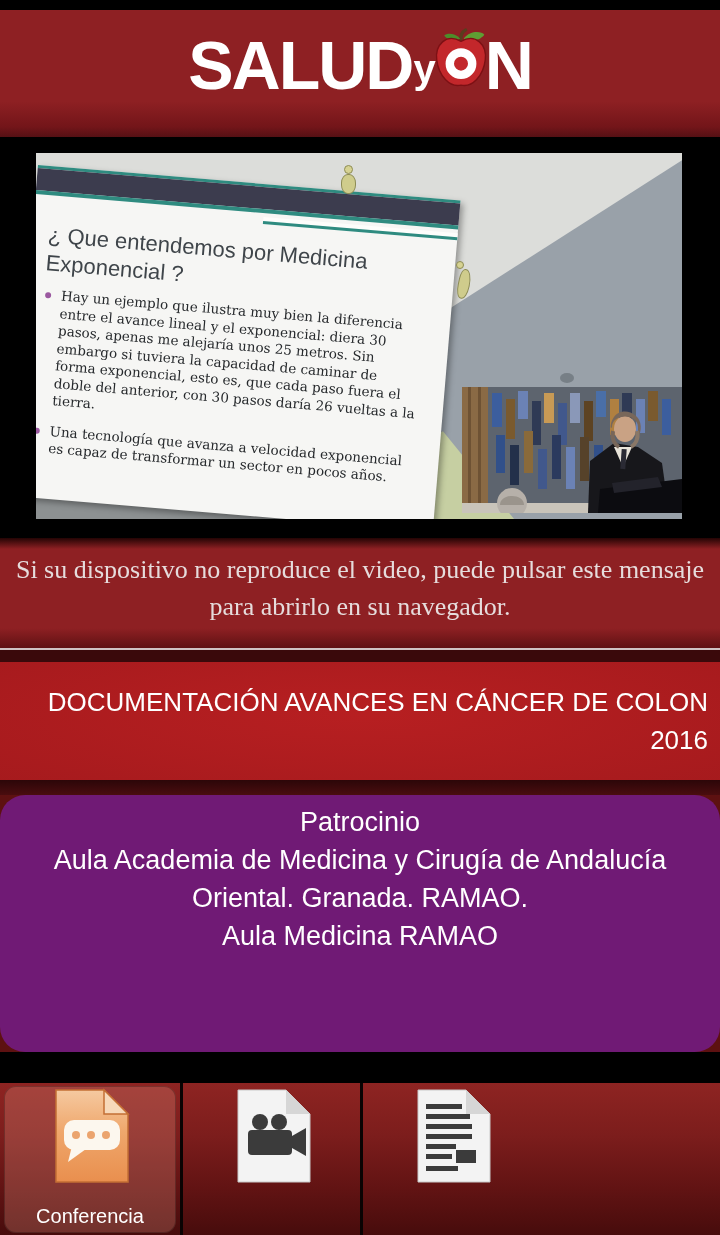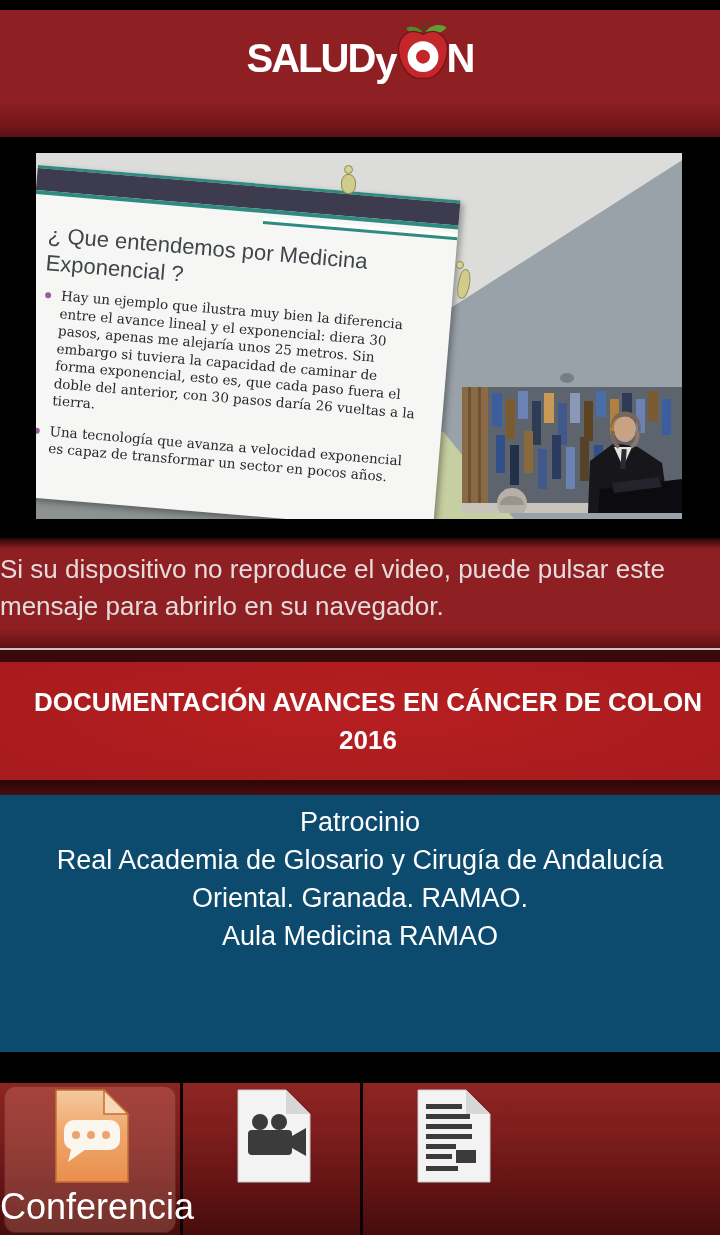--- a/index.html
+++ b/index.html
@@ -8,21 +8,21 @@
   #screen { position:relative; width:720px; height:1235px; margin:0 auto; overflow:hidden; background:#5d1111; }
 
   
   .status-bar { position:absolute; top:0; left:0; width:720px; height:10px; background:#000; }
 
   
   .header { position:absolute; top:10px; left:0; width:720px; height:127px;
     background:linear-gradient(180deg,#8e2023 0%,#8e2023 72%,#731519 92%,#551014 100%);
     display:flex; align-items:flex-start; justify-content:center; }
   .logo { display:flex; align-items:center; margin-top:16px; color:#fff; font-weight:800; letter-spacing:-2px; }
-  .logo .big { font-size:40px; }
+  .logo .big { font-size:68px; }
   .logo .small-y { font-size:40px; margin:0 1px; position:relative; top:4px; }
   .logo svg.apple { width:56px; height:64px; margin:0 -4px 0 -2px; position:relative; top:-6px; }
 
   
   .video-band { position:absolute; top:137px; left:0; width:720px; height:401px; background:#000; }
   .video-content { position:absolute; left:36px; top:16px; width:646px; height:366px; background:#dcddda; overflow:hidden; }
   .wall-dark  { position:absolute; inset:0; background:#99a1a9; clip-path:polygon(100% 2%,100% 100%,13% 100%); }
   .wall-green { position:absolute; inset:0; background:#c6cfa2; clip-path:polygon(37% 100%,63% 76%,74% 100%); }
   .floor-gray { position:absolute; inset:0; background:#8d9192; clip-path:polygon(0 88%,0 100%,40% 100%); }
 
@@ -43,44 +43,44 @@
   .figurine-side { position:absolute; left:418px; top:108px; width:22px; height:42px; }
   .figurine-side .head { position:absolute; left:2px; top:0; width:8px; height:8px; border-radius:50%; background:#d6d292; border:1px solid #8d8c55; }
   .figurine-side .body { position:absolute; left:4px; top:8px; width:12px; height:30px; border-radius:40% 60% 50% 50%; background:#cfcc8c; border:1px solid #8d8c55; transform:rotate(12deg); }
   .wall-emblem { position:absolute; left:524px; top:220px; width:14px; height:10px; border-radius:50%; background:#777f86; }
 
   .inset { position:absolute; left:426px; top:234px; width:220px; height:126px; }
 
   
   .notice { position:absolute; top:538px; left:0; width:720px; height:110px;
     background:linear-gradient(180deg,#240404 0%,#8e2023 10%,#8e2023 82%,#5f1113 100%);
-    color:#e6dcdc; font-size:26px; line-height:37px; text-align:left; padding-top:13px; cursor:pointer; }
+    color:#e6dcdc; font-size:26px; line-height:37px; text-align:center; padding-top:13px; cursor:pointer;font-family:Liberation Serif, serif; }
 
   
   .divider { position:absolute; top:648px; left:0; width:720px; height:14px; background:#3a090b; border-top:2px solid #cfc3c3; }
 
   
   .banner { position:absolute; top:662px; left:0; width:720px; height:118px;
     background:radial-gradient(130% 160% at 50% 45%, #b71f21 0%, #a51a1d 55%, #801316 100%);
     display:flex; align-items:center; justify-content:center; }
-  .banner h1 { color:#fff; font-size:26px; line-height:38px; font-weight:bold; text-align:center; padding:0 12px;margin-left:16px; }
+  .banner h1 { color:#fff; font-size:26px; line-height:38px; font-weight:normal; text-align:right; padding:0 12px;margin-left:16px; }
   .banner-shadow { position:absolute; top:780px; left:0; width:720px; height:15px; background:linear-gradient(180deg,#2c0608,#4a0d0f); }
 
   
-  .sponsor { position:absolute; top:795px; left:0; width:720px; height:257px; background:#0c4a6e;
-    color:#fff; font-size:27px; line-height:38px; text-align:center; padding:8px 28px 0 28px; }
+  .sponsor { position:absolute; top:795px; left:0; width:720px; height:257px; background:#701a75;
+    color:#fff; font-size:27px; line-height:38px; text-align:center; padding:8px 28px 0 28px;border-radius:25px; }
 
   
   .black-strip { position:absolute; top:1052px; left:0; width:720px; height:31px; background:#000; }
   .tabbar { position:absolute; top:1083px; left:0; width:720px; height:152px; display:flex;
     background:linear-gradient(180deg,#8e2422 0%,#7c1d1c 35%,#611313 70%,#470c0c 100%); }
   .tab { position:relative; width:180px; height:152px; display:flex; flex-direction:column; align-items:center; cursor:pointer; }
   .tab + .tab { border-left:3px solid #0a0303; }
   .tab .icon-wrap { margin-top:3px; width:92px; height:100px; position:relative; z-index:1; }
-  .tab .tab-label { position:absolute; bottom:7px; width:100%; text-align:center; font-size:36px; color:#a89393; z-index:1; }
+  .tab .tab-label { position:absolute; bottom:7px; width:100%; text-align:center; font-size:20px; color:#a89393; z-index:1; }
   .tab.active::before { content:""; position:absolute; inset:3px 4px 2px 4px; border-radius:12px;
     background:rgba(236,158,138,0.26); box-shadow:inset 0 0 0 1px rgba(0,0,0,0.25); }
   .tab.active .tab-label { color:#fff; }
 </style>
 </head>
 <body>
 
 <div id="screen">
 
   <div class="status-bar"></div>
@@ -183,21 +183,21 @@
 
   <div class="divider"></div>
 
   <div class="banner">
     <h1>DOCUMENTACIÓN AVANCES EN CÁNCER DE COLON 2016</h1>
   </div>
   <div class="banner-shadow"></div>
 
   <div class="sponsor">
     <div>Patrocinio</div>
-    <div>Real Academia de Glosario y Cirugía de Andalucía Oriental. Granada. RAMAO.</div>
+    <div>Aula Academia de Medicina y Cirugía de Andalucía Oriental. Granada. RAMAO.</div>
     <div>Aula Medicina RAMAO</div>
   </div>
 
   <div class="black-strip"></div>
 
   <div class="tabbar">
 
     <div class="tab active">
       <div class="icon-wrap">
         <svg viewBox="0 0 92 100" width="92" height="100">

